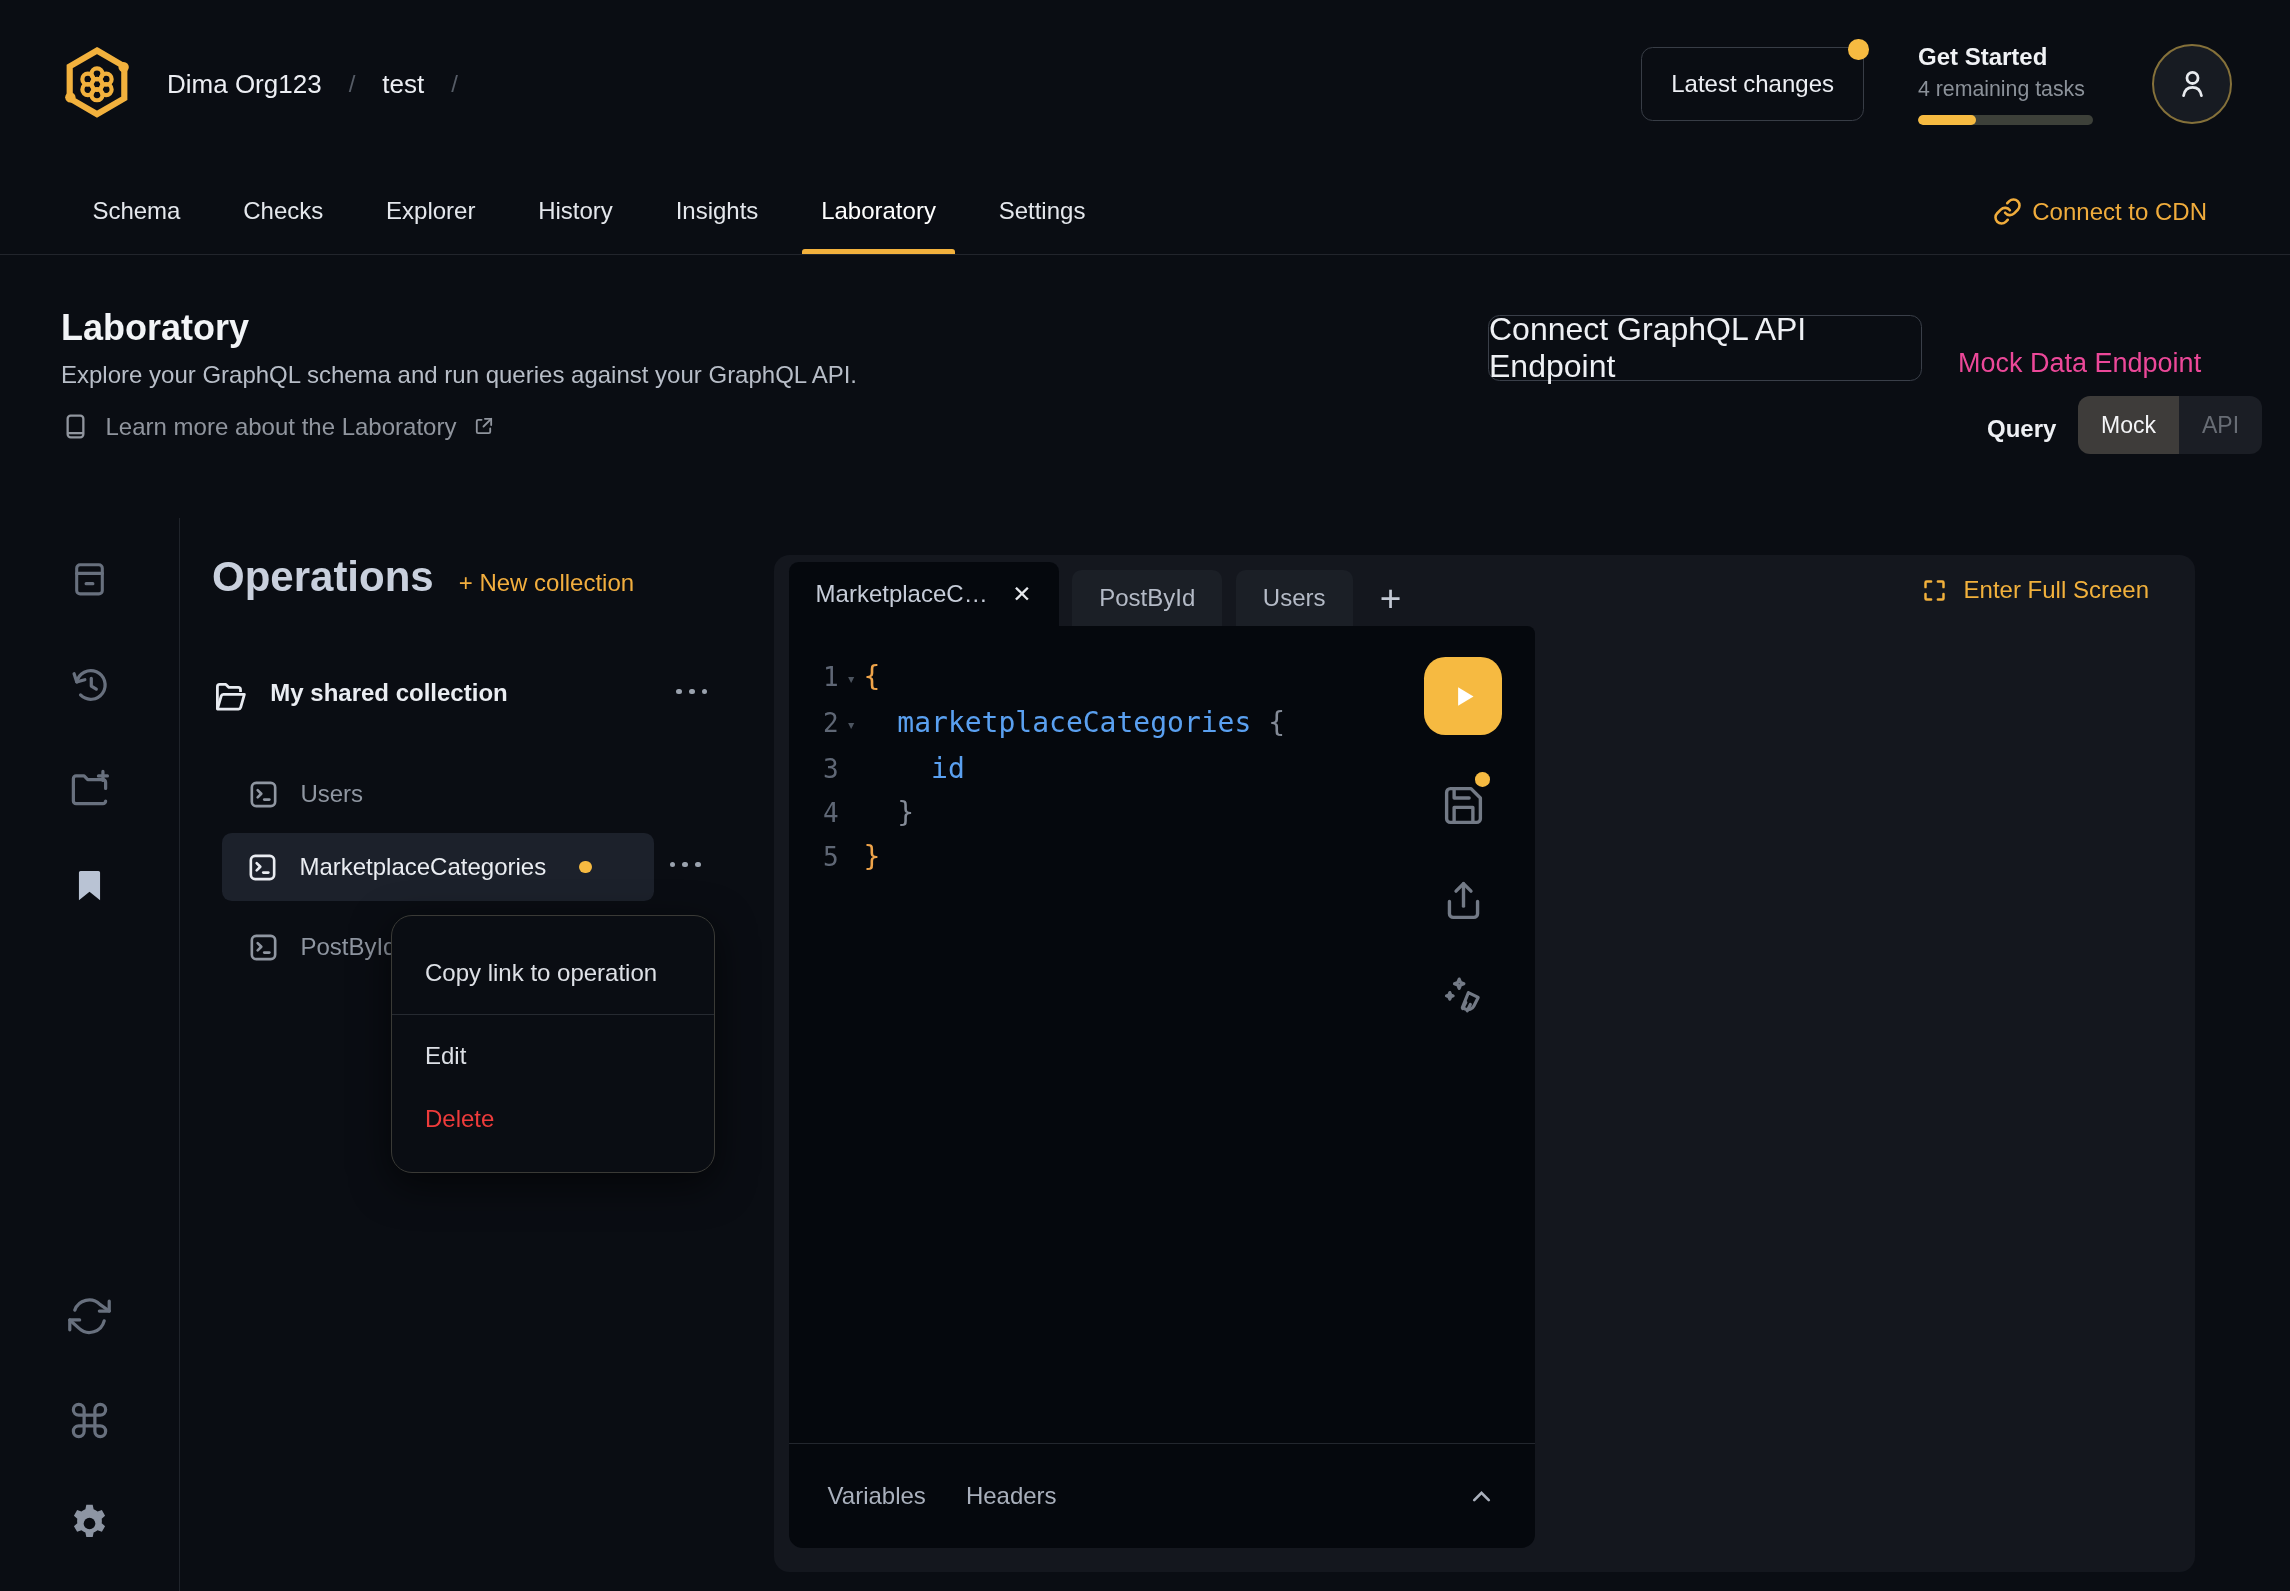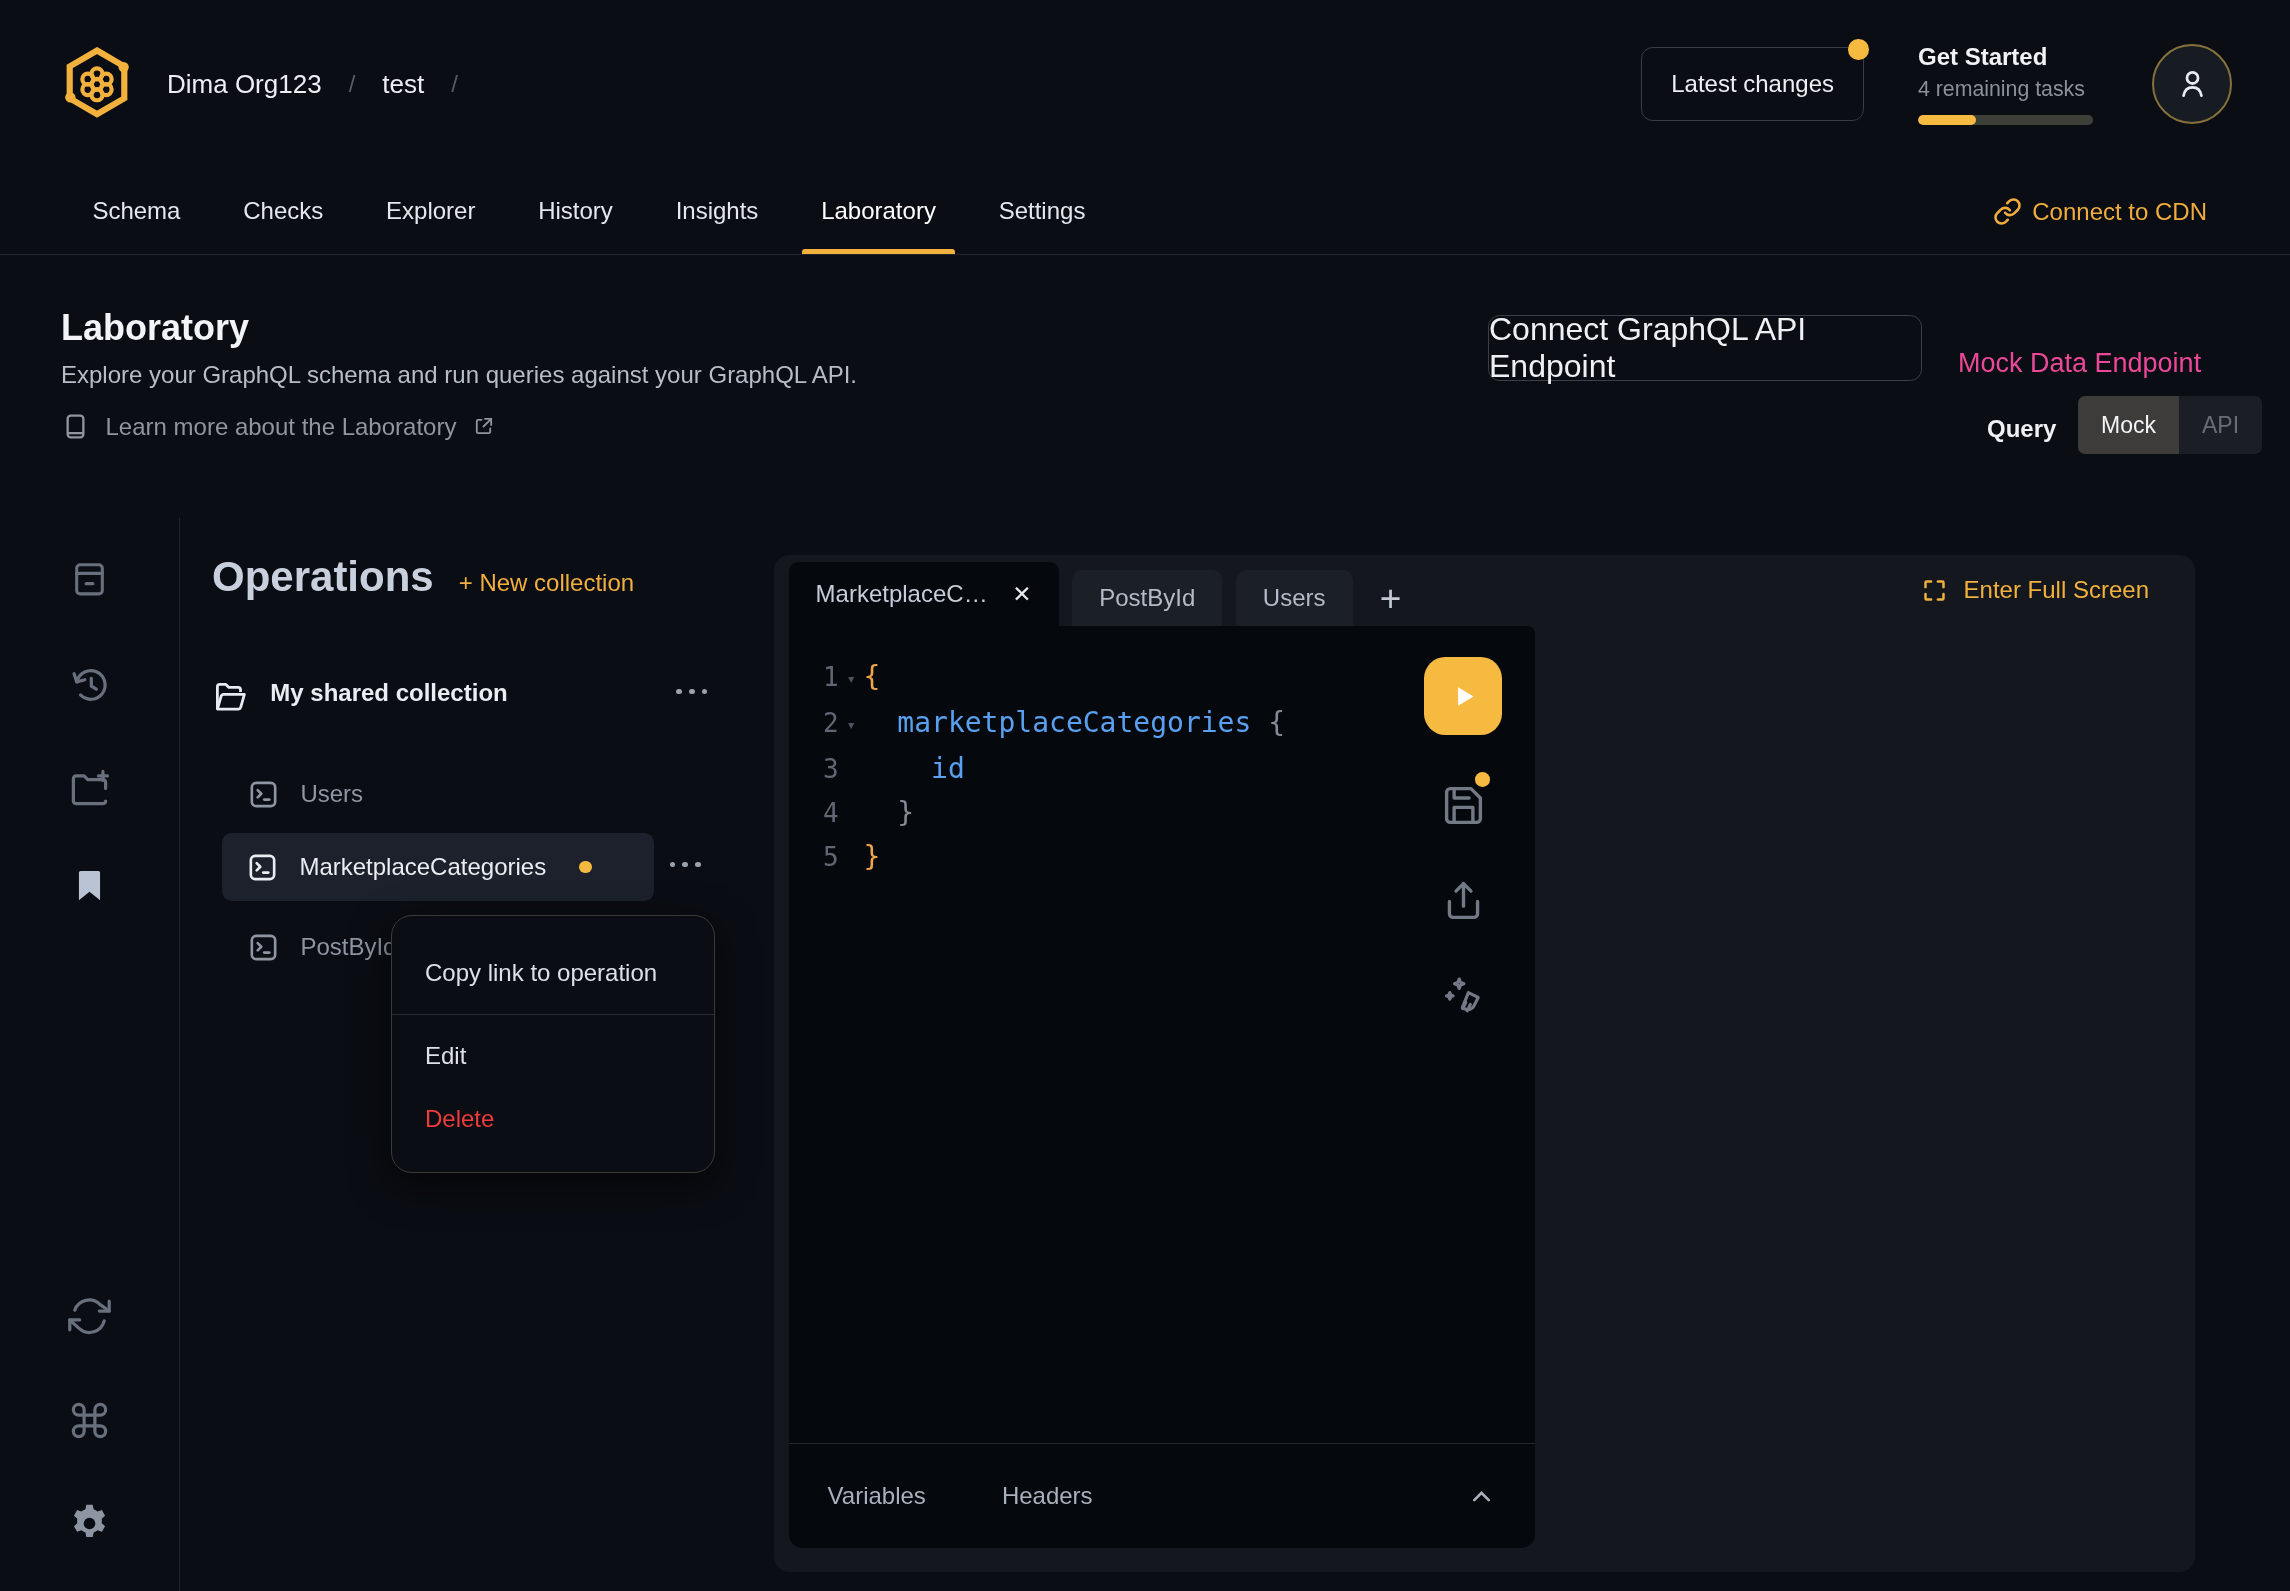--- a/index.html
+++ b/index.html
@@ -43,21 +43,21 @@
     color:#f0ac3c; font-size:24px; cursor:pointer;}
 
   
   .ph-title{left:61px; top:307px; font-size:36px; font-weight:bold; color:#f2f4f7;}
   .ph-desc{left:61px; top:361px; font-size:24px; color:#b7bdc7;}
   .learn{left:61px; top:412px; display:flex; align-items:center; gap:15.5px; color:#90959e; font-size:24px; cursor:pointer;}
   .connect-btn{left:1488px; top:315px; width:434px; height:66px; border:1px solid #3a3f49; border-radius:11.6px;
     display:flex; align-items:center; justify-content:center; font-size:32px; color:#eef0f4; cursor:pointer;}
   .mock-ep{left:1958px; top:348px; font-size:27px; color:#ec4899;}
   .query-lbl{left:1987px; top:415px; font-size:24px; font-weight:bold; color:#eef0f4;}
-  .toggle{left:2078px; top:396px; display:flex; border-radius:7px; overflow:hidden; height:58px;}
+  .toggle{left:2078px; top:396px; display:flex; border-radius:12px; overflow:hidden; height:58px;}
   .tg{display:flex; align-items:center; justify-content:center; font-size:23px; padding:0 23px; cursor:pointer;}
   .tg.sel{background:#3e3c3a; color:#f4f5f7;}
   .tg.unsel{background:#1b1e25; color:#686d75;}
 
   
   .rail{position:absolute; top:518px; left:0; bottom:0; width:180px; border-right:1px solid #20242b;
     display:flex; flex-direction:column; align-items:center;}
   .rail-icon{width:58px; height:58px; display:flex; align-items:center; justify-content:center; cursor:pointer;}
 
   
@@ -98,21 +98,21 @@
   .cl .fold{width:25px; text-align:center; color:#4d5560; font-size:15.5px; flex:0 0 auto; padding-top:1.9px; cursor:pointer;}
   .cl pre{font-family:inherit; white-space:pre;}
   .tok-orange{color:var(--orange);} .tok-blue{color:var(--blue);} .tok-gray{color:var(--codegray);}
 
   .ebtns{position:absolute; top:31px; right:23px; width:97px; display:flex; flex-direction:column; align-items:center;}
   .run{width:78px; height:78px; border-radius:21.3px; background:var(--accent2); display:flex; align-items:center; justify-content:center; cursor:pointer;}
   .ebtn{position:relative; margin-top:45px; cursor:pointer; width:50px; height:50px; display:flex; align-items:center; justify-content:center;}
   .savedot{position:absolute; top:-7.8px; right:-1.9px; width:14.6px; height:14.6px; border-radius:50%; background:var(--accent2);}
 
   .efoot{position:absolute; left:0; right:0; bottom:0; height:105px; border-top:1px solid #23272e;
-    display:flex; align-items:center; padding:0 39px; gap:76px;}
+    display:flex; align-items:center; padding:0 39px; gap:40px;}
   .efoot .ft{font-size:24px; color:#a9b0bc; cursor:pointer;}
   .chev-up{margin-left:auto; cursor:pointer;}
 
   svg{display:block;}
 </style>
 </head>
 <body>
 
 <div class="app">
 

